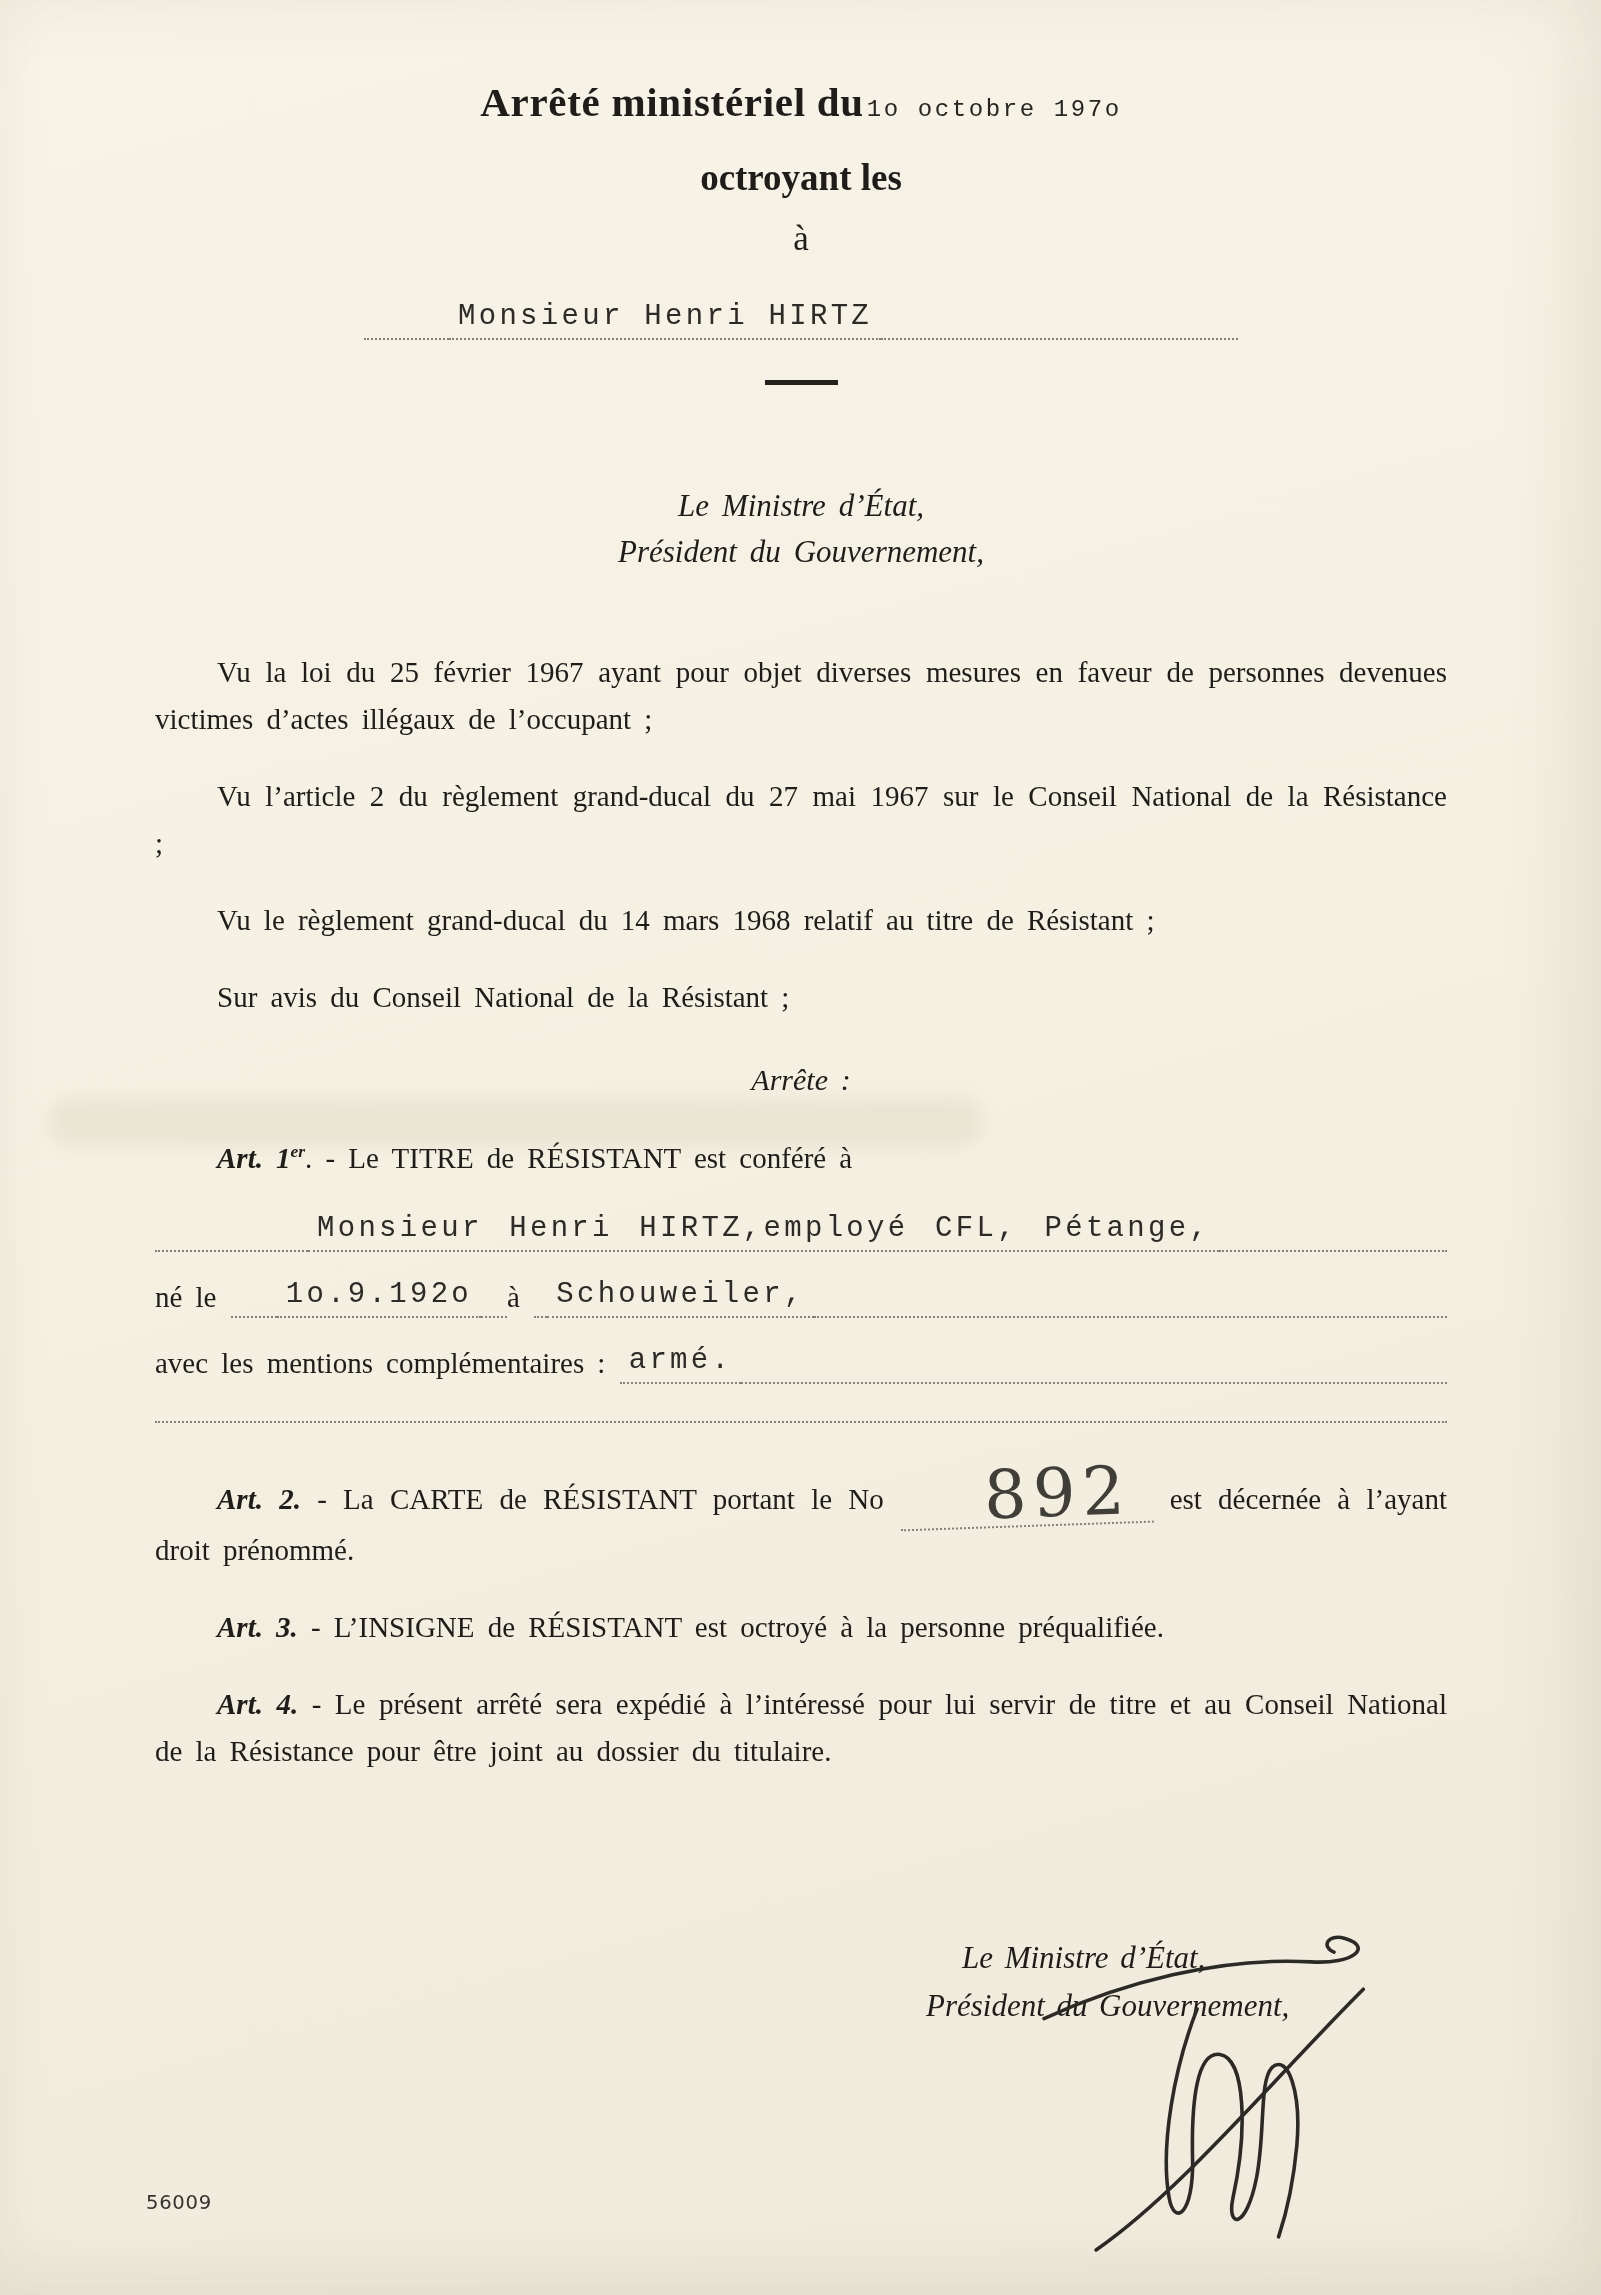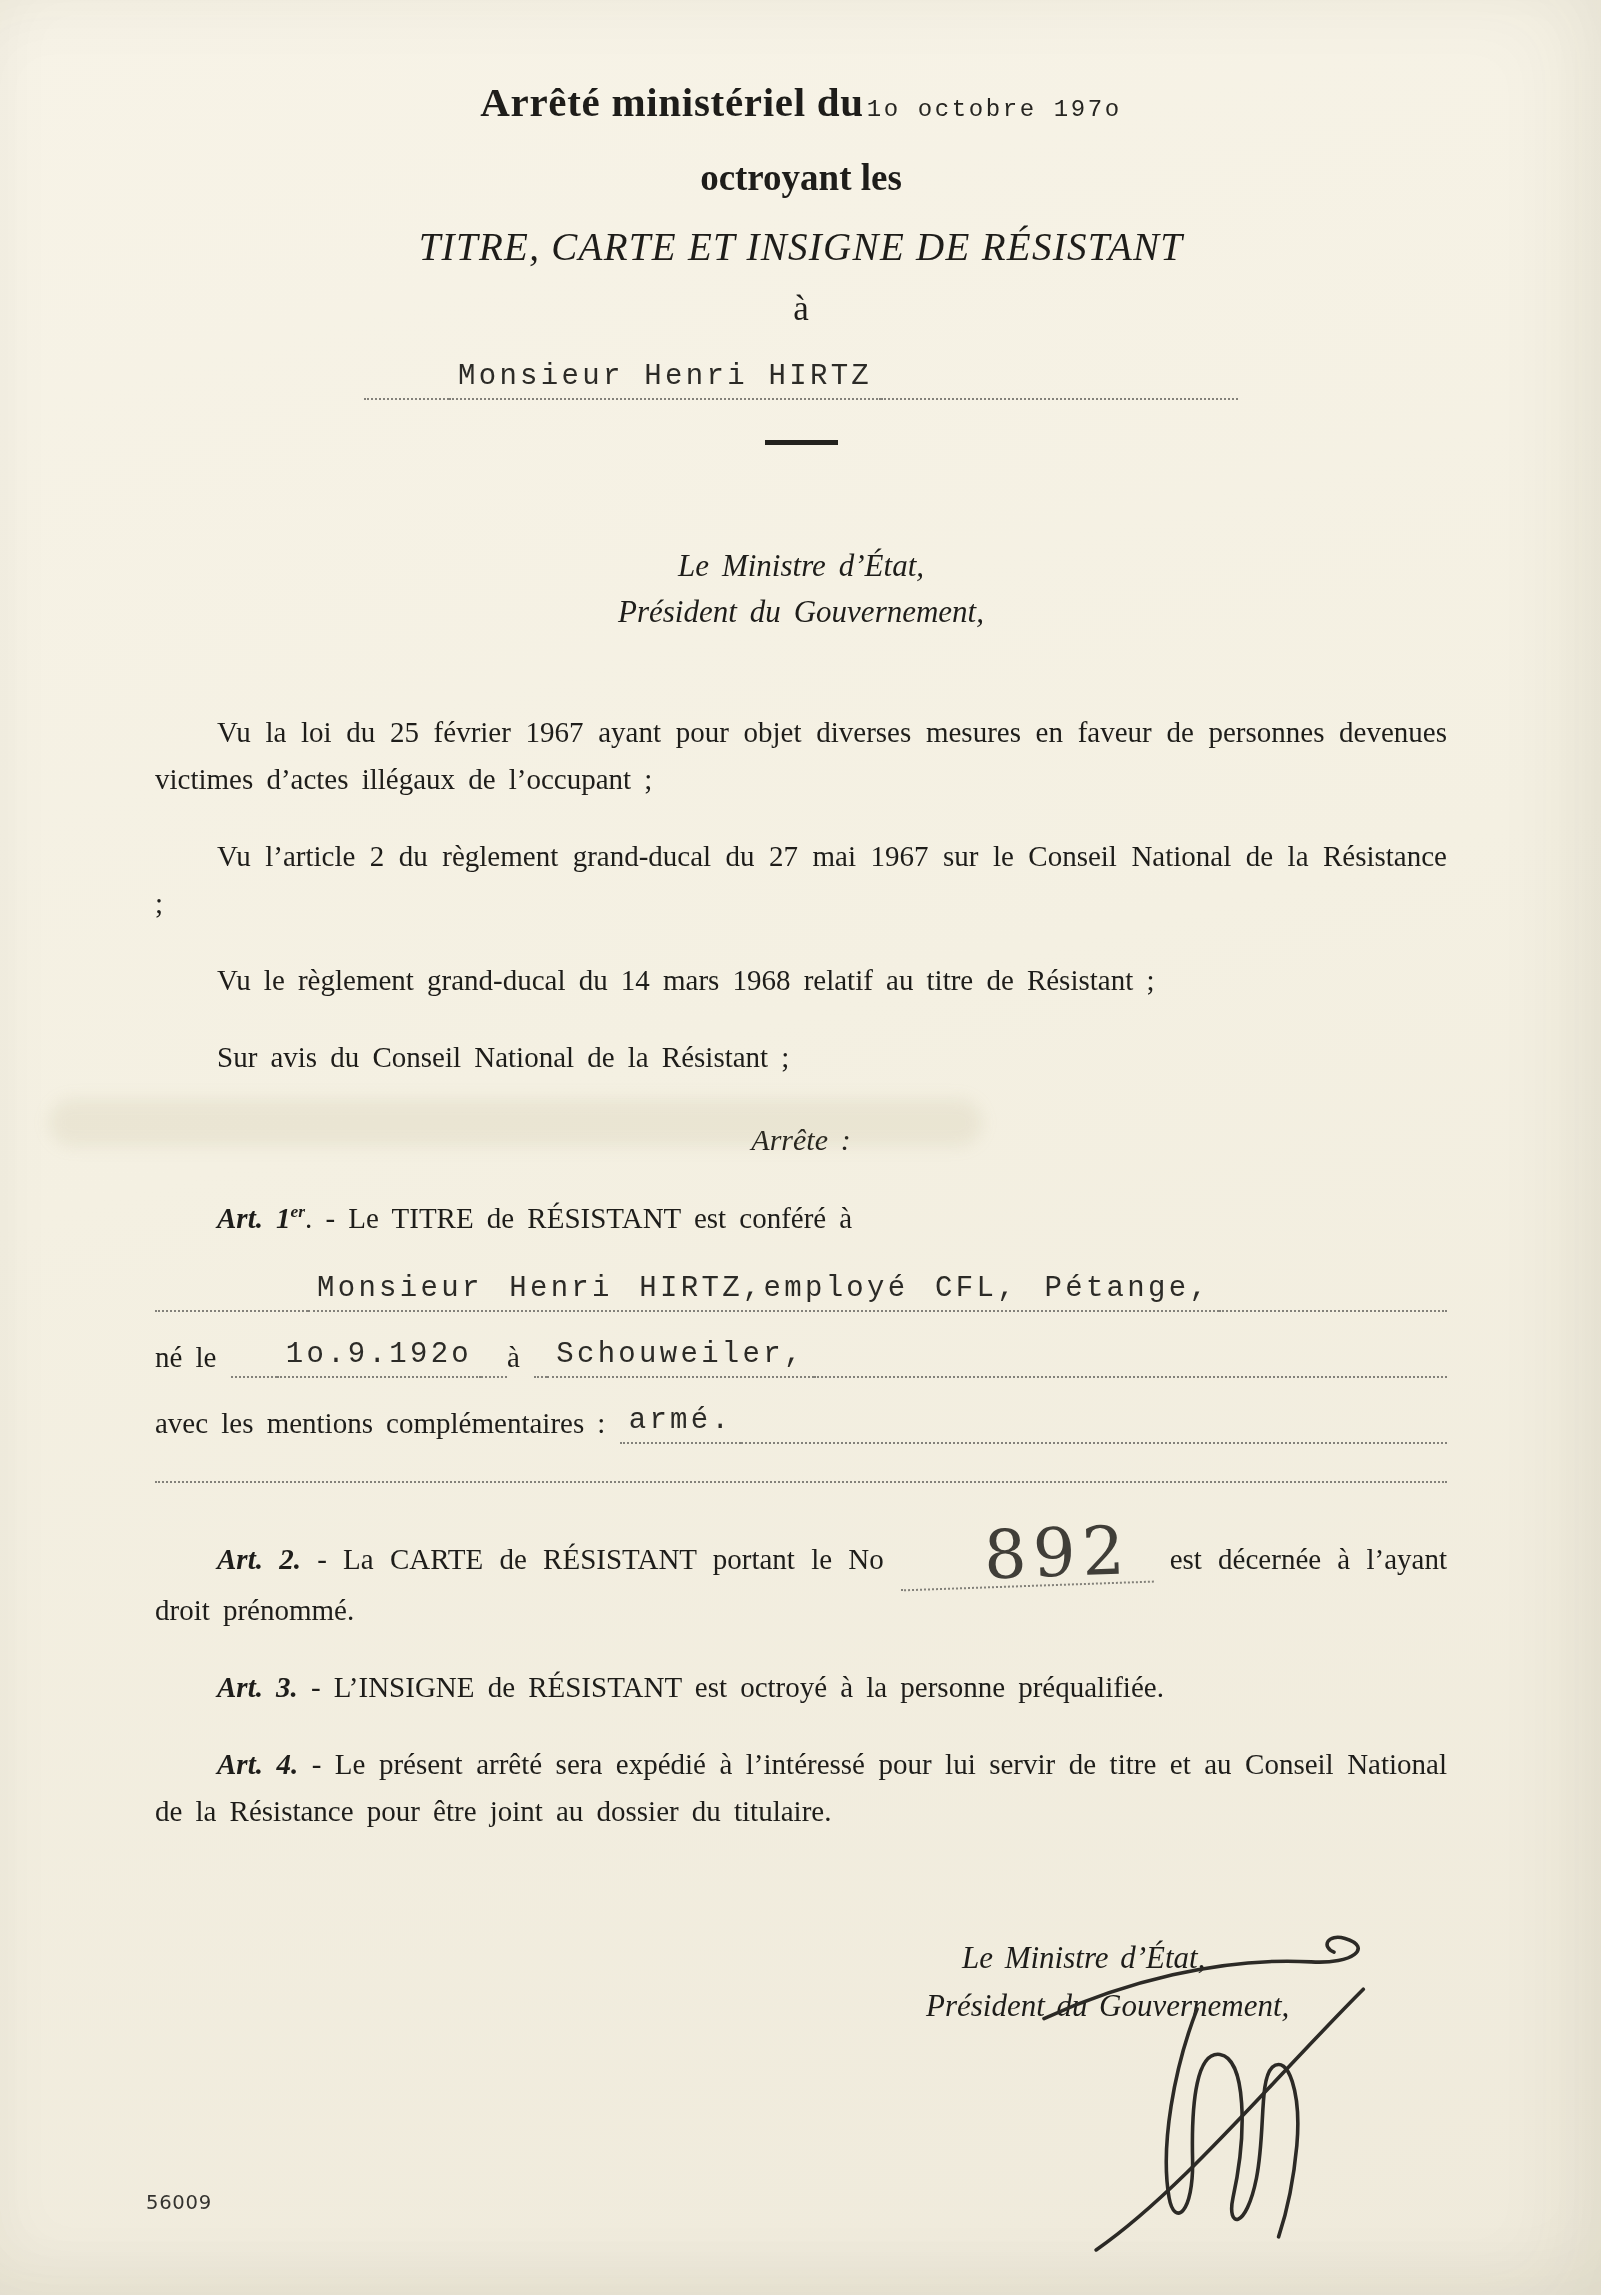--- a/index.html
+++ b/index.html
@@ -30,21 +30,21 @@
 
   header { padding-top: 78px; text-align: center; }
   .title-row { display: flex; justify-content: center; align-items: baseline; gap: 3px; }
   .h-title { font-size: 41px; font-weight: 700; letter-spacing: 0.7px; }
   .tw { font-family: "Liberation Mono", "DejaVu Sans Mono", monospace; }
   .h-date { font-size: 24px; letter-spacing: 2.6px; color: #262521; }
   .h-grant { margin-top: 30px; font-size: 37px; font-weight: 700; }
   .h-main { margin-top: 25px; font-size: 39px; font-style: italic; letter-spacing: 1.3px; font-weight: 400; }
   .h-a { margin-top: 19.6px; font-size: 35px; }
 
-  .recipient-row { margin: 31px auto 0; display: flex; justify-content: flex-start; align-items: flex-end; width: 874px; }
+  .recipient-row { margin: 41px auto 0; display: flex; justify-content: flex-start; align-items: flex-end; width: 874px; }
   .dots { border-bottom: 2.6px dotted #83817a; height: 7.8px; }
   .typed {
     font-size: 29px; letter-spacing: 3.3px; color: #2c2b27;
     padding: 0 9px 5.2px; border-bottom: 2.6px dotted #83817a; white-space: nowrap;
   }
   .recipient-row .lead { flex: 0 0 85px; }
   .recipient-row .tail { flex: 1; }
 
   .divider { width: 73px; border-top: 5.2px solid #23221e; margin: 40px auto 0; }
 
@@ -87,21 +87,20 @@
 <div class="page">
 
   <div class="smudge"></div>
 
   <header>
     <div class="title-row">
       <span class="h-title">Arrêté ministériel du</span>
       <span class="h-date tw">1o octobre 197o</span>
     </div>
     <div class="h-grant">octroyant les</div>
-    <div class="h-main">TITRE, CARTE ET INSIGNE DE RÉSISTANT</div>
     <div class="h-a">à</div>
     <div class="recipient-row">
       <span class="dots lead"></span>
       <span class="typed tw">Monsieur Henri HIRTZ</span>
       <span class="dots tail"></span>
     </div>
     <div class="divider"></div>
   </header>
 
   <section class="minister">

